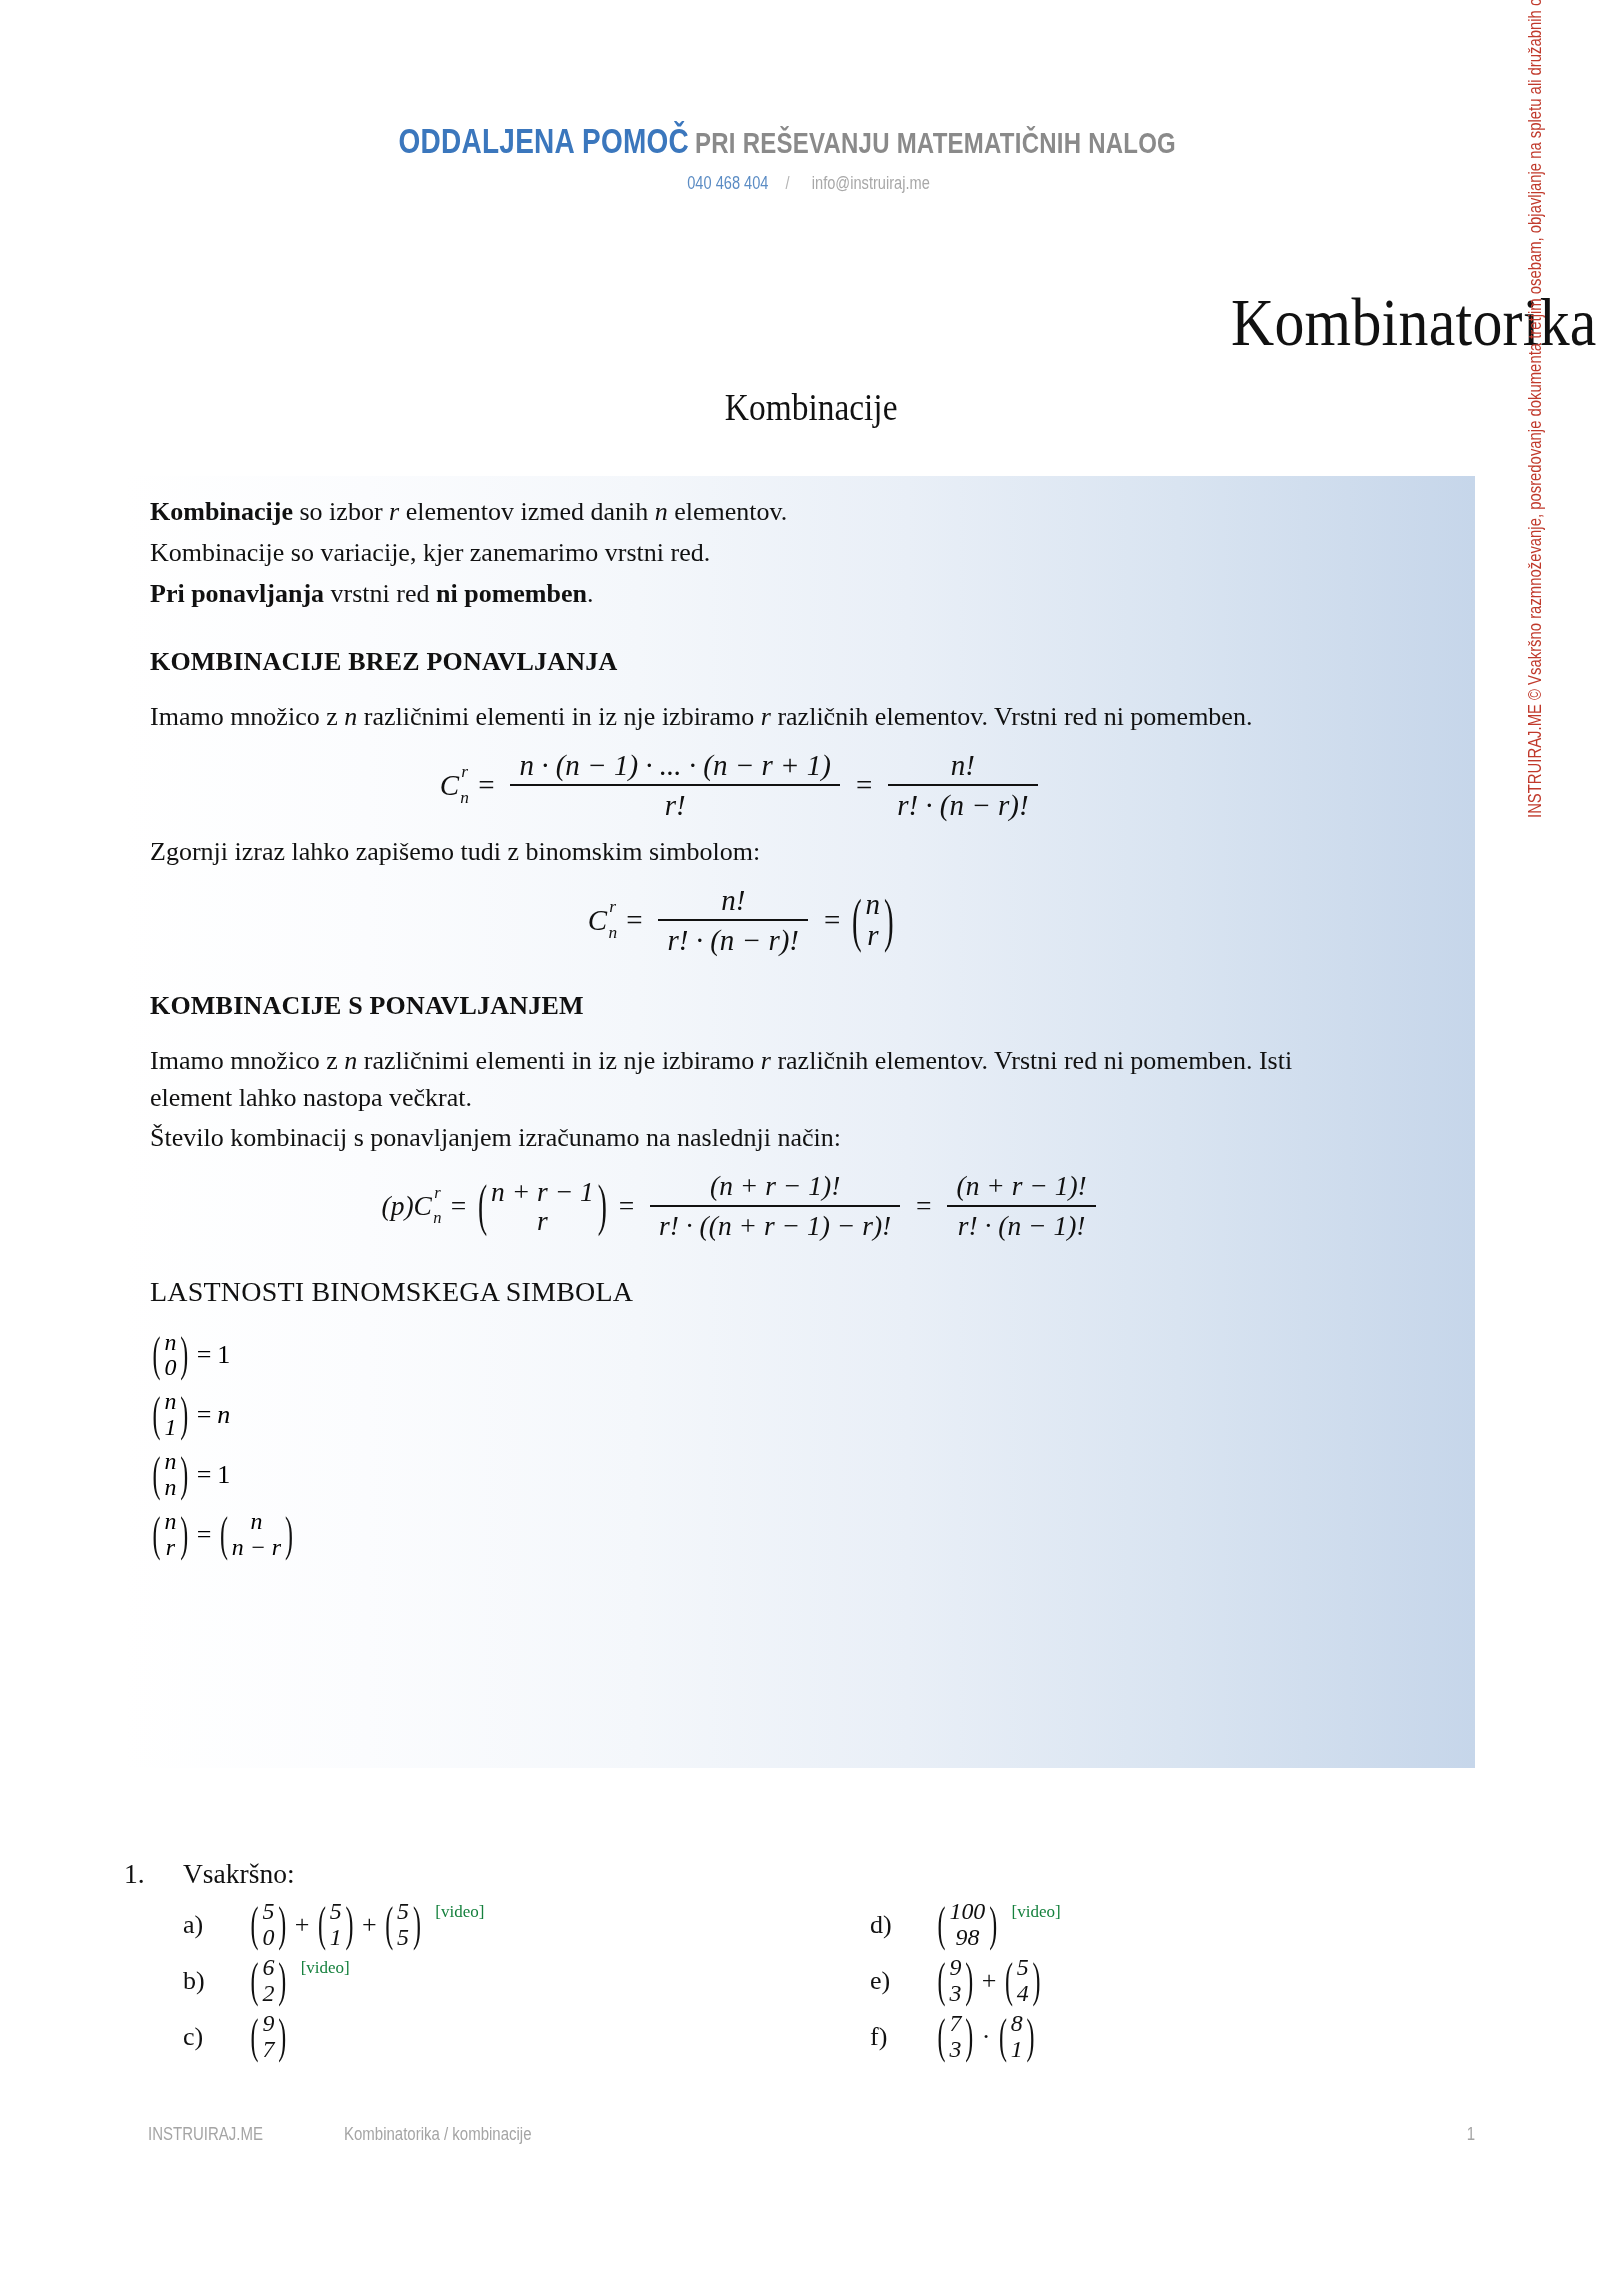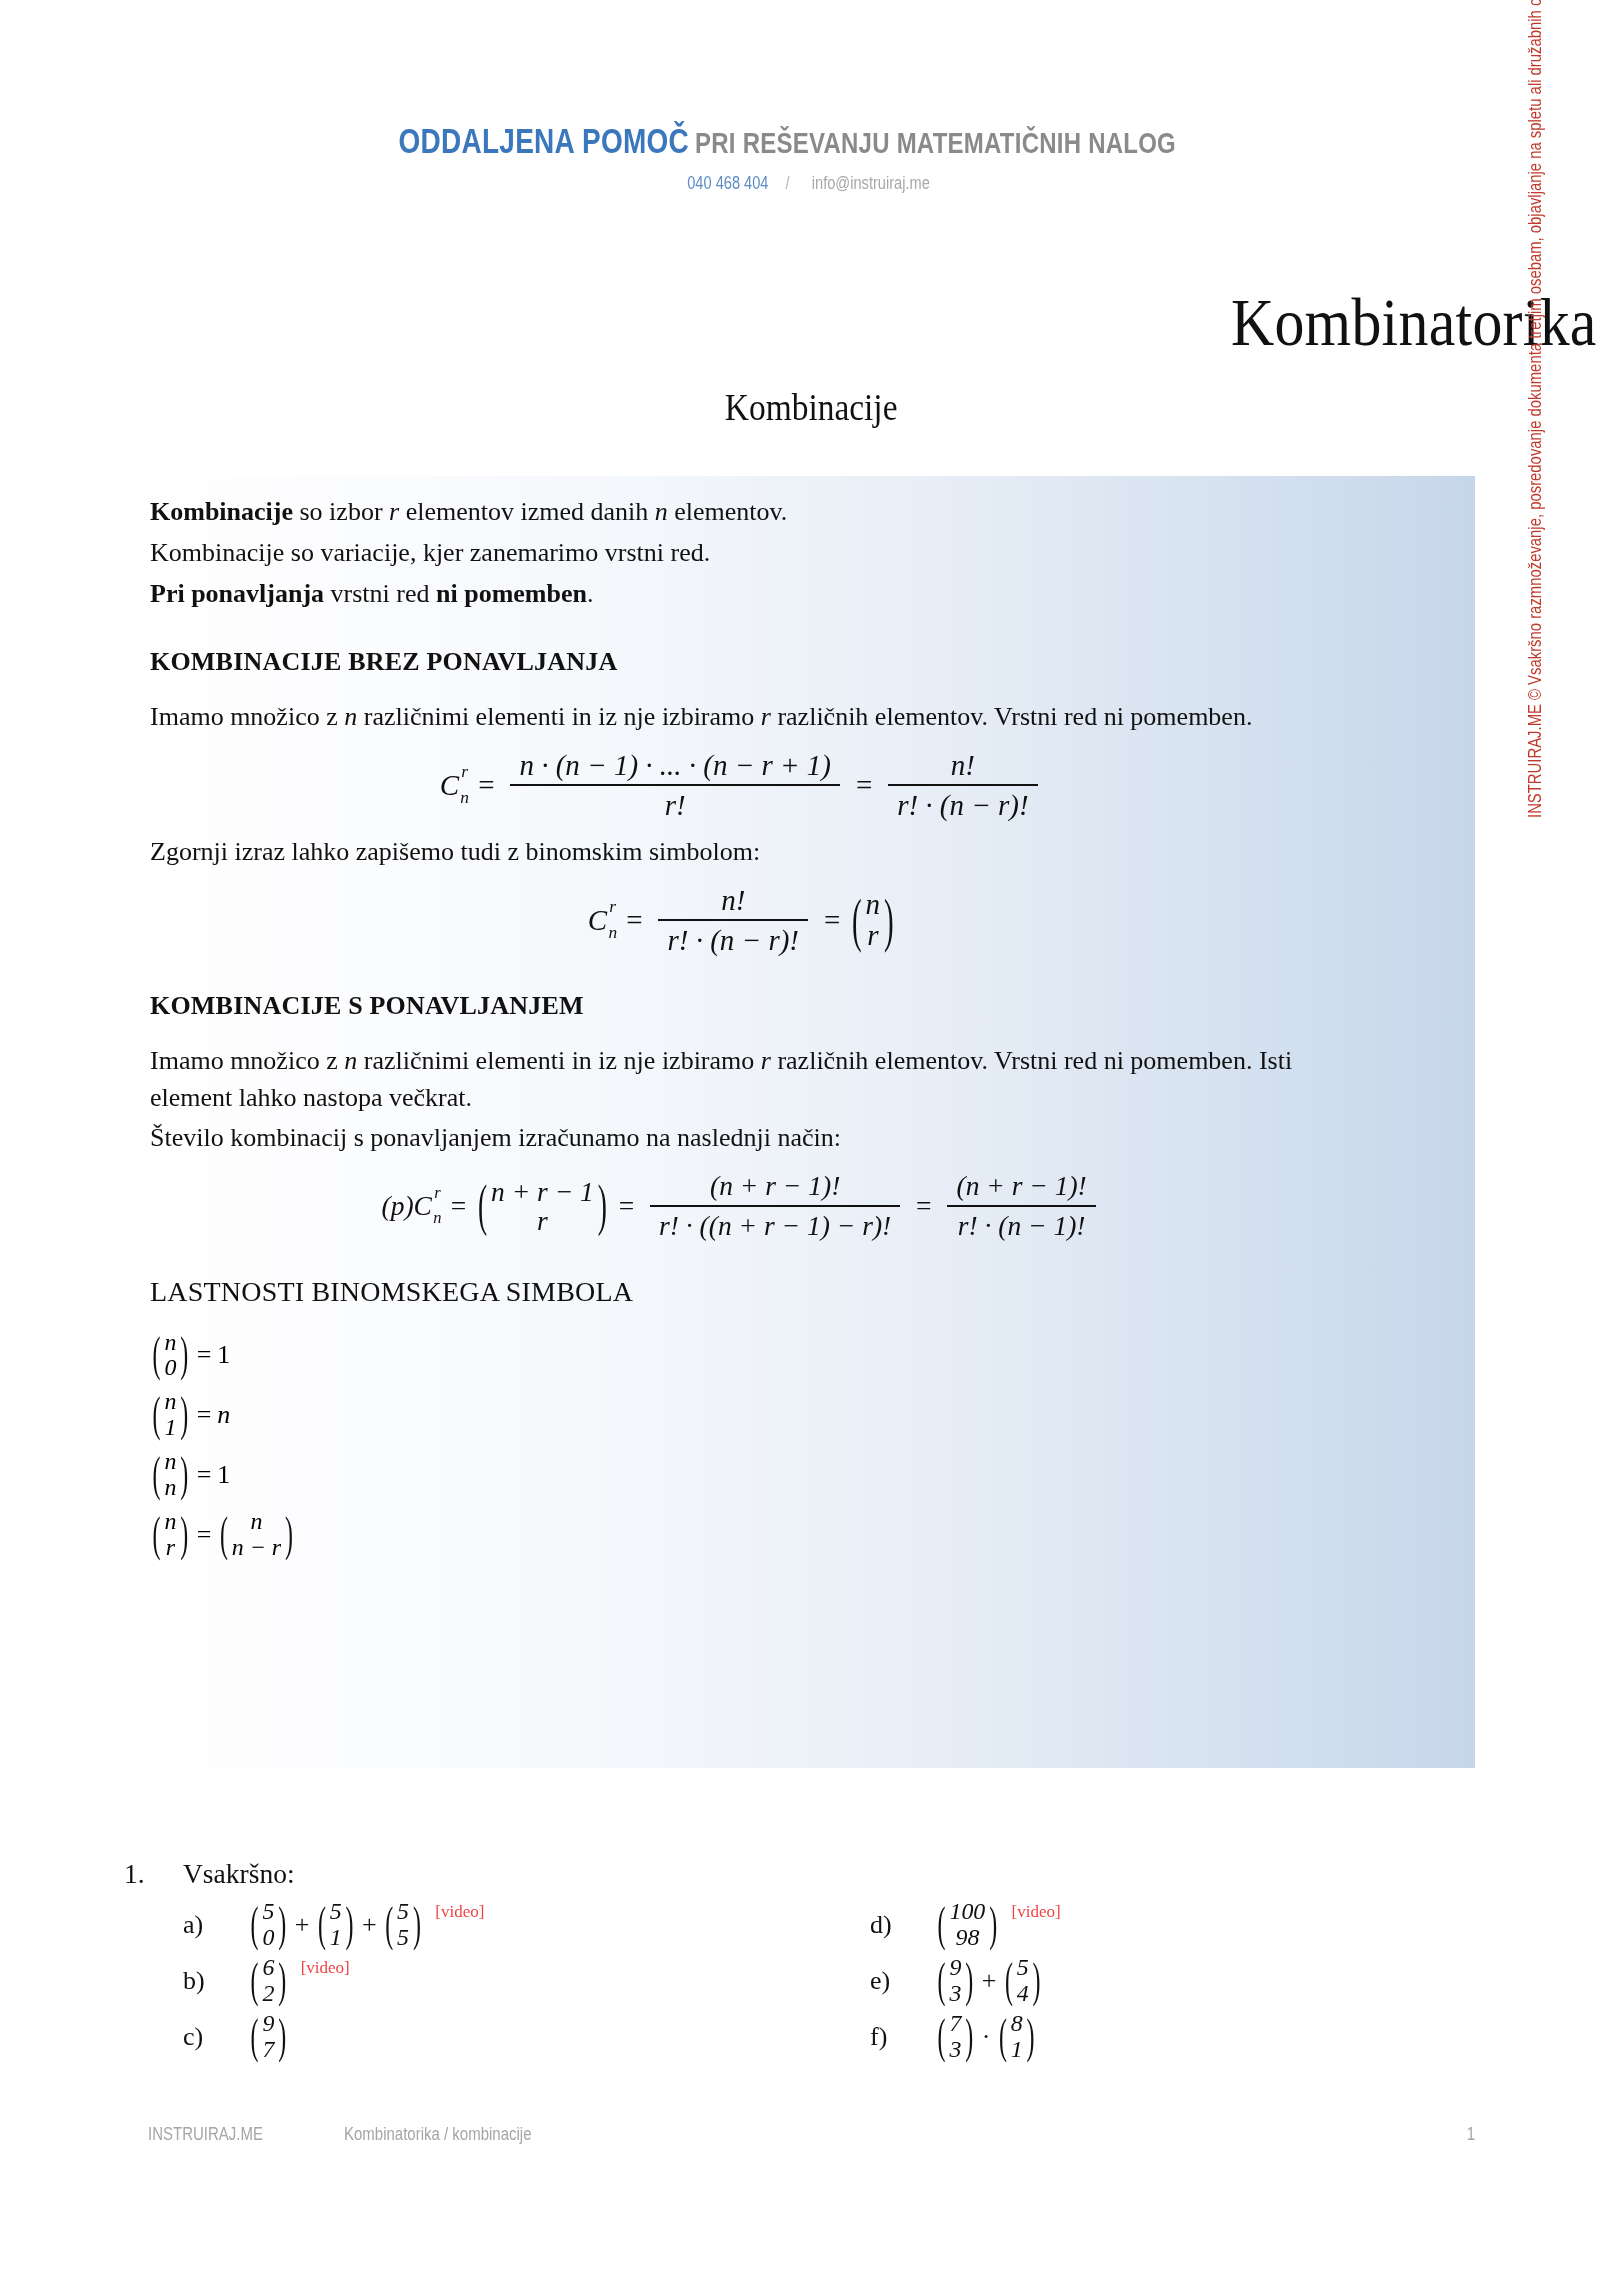--- a/index.html
+++ b/index.html
@@ -90,21 +90,21 @@
   
   .exwrap { position:absolute; left:124px; top:1858px; width:1374px; }
   .ex-head { display:flex; align-items:flex-start; font-size:27.5px; color:#111; }
   .ex-num { width:59px; }
   .ex-title { }
   .ex-cols { display:flex; margin-top:6.5px; }
   .ex-col { width:687px; }
   .ex-item { display:flex; align-items:center; font-size:26px; color:#111; min-height:56px; }
   .ex-label { width:65px; padding-left:59px; box-sizing:content-box; }
   .ex-body { display:flex; align-items:center; }
-  .vid { color:#ef4444; font-size:17px; margin-left:11.8px; align-self:flex-start; margin-top:2.6px; }
+  .vid { color:#15803d; font-size:17px; margin-left:11.8px; align-self:flex-start; margin-top:2.6px; }
 
   
   .footer {
     position:absolute; left:124px; top:2123px; width:1351px;
     font-family:"Liberation Sans", sans-serif; font-size:18.3px; color:#a5a5a5;
     display:flex; align-items:center;
   }
   .footer span { display:inline-block; transform:scaleX(0.82); transform-origin:left center; }
   .f-brand { width:196px;margin-left:24px; }
   .f-mid { flex:1; }

